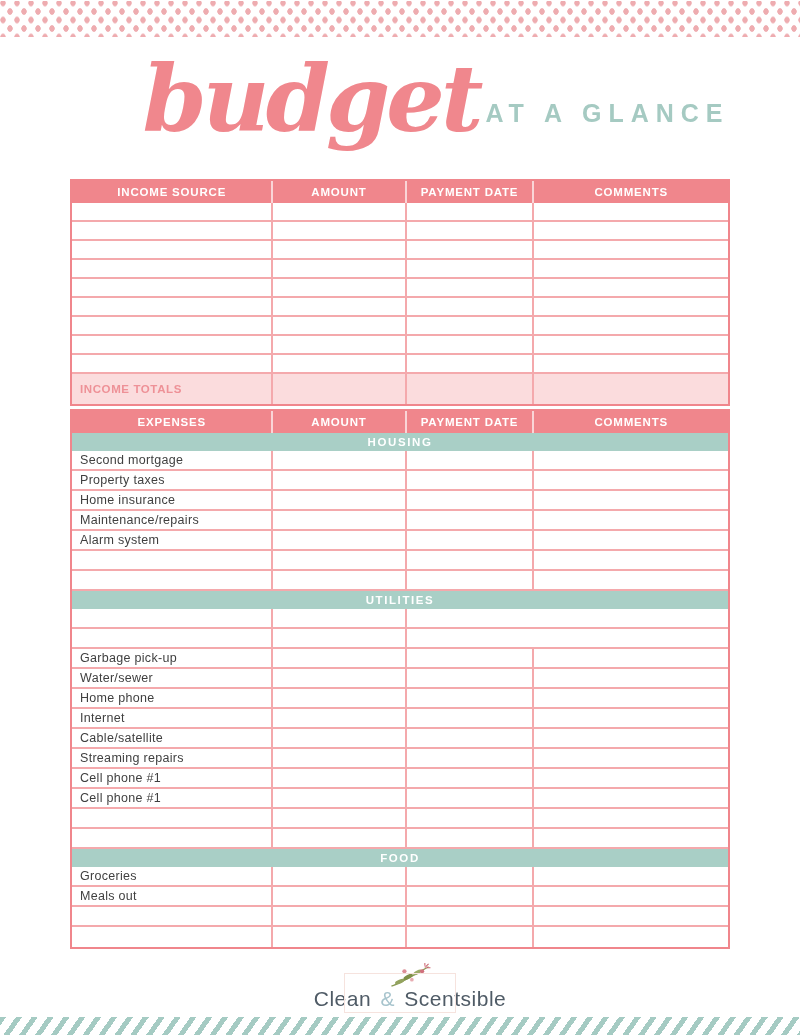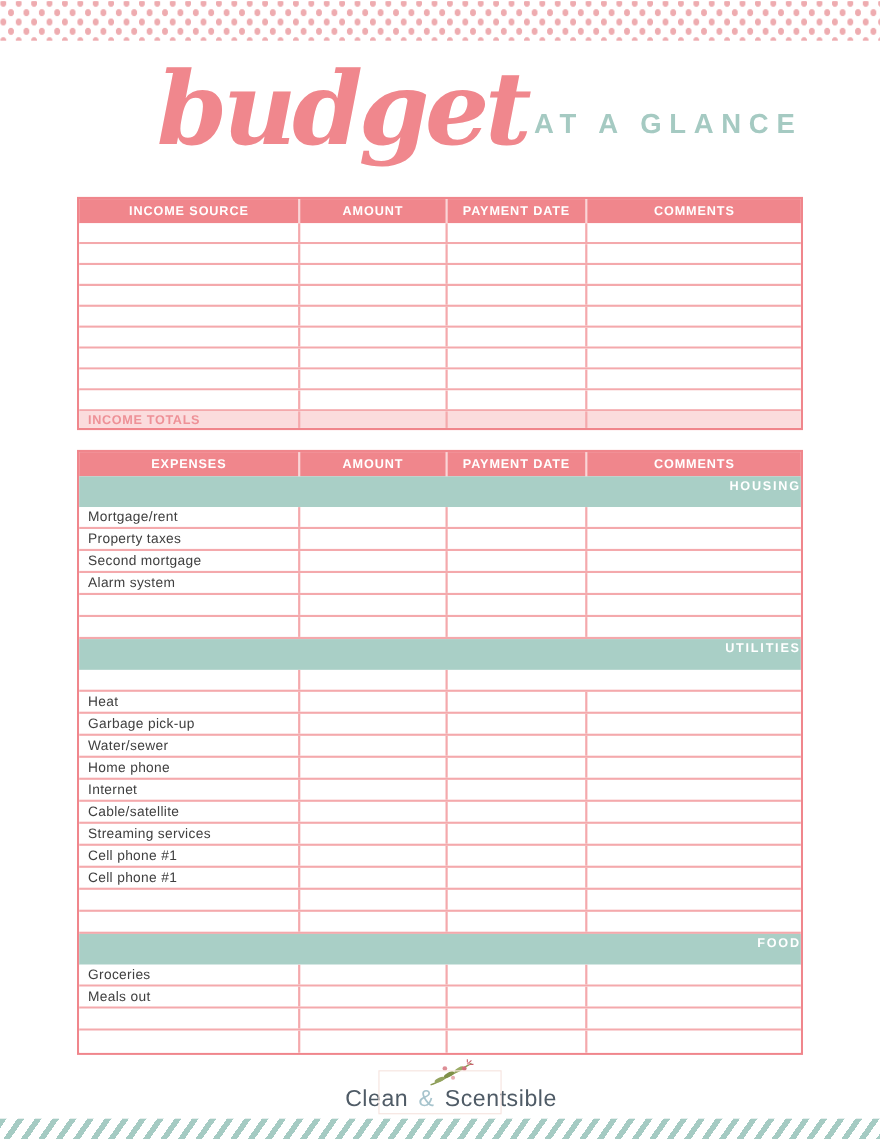--- a/index.html
+++ b/index.html
@@ -72,28 +72,28 @@
   .row.totals .cell + .cell { border-left:2px solid var(--line_pink,#f4a9ac); }
 
   .item-label {
     display:flex; align-items:center;
     padding-left:8px;
     font-size:12.5px; font-weight:300; letter-spacing:0.3px;
     color:var(--label_text,#3f3f3f);
   }
 
   .row.banner {
-    display:block; height:28px;
+    display:block; height:18px;
     background:var(--banner_teal,#a9cfc6);
     color:#ffffff; font-size:11.5px; font-weight:bold; letter-spacing:1.6px;
-    text-align:right; line-height:19px;
+    text-align:center; line-height:19px;
   }
 
   .row.totals {
-    height:15px;
+    height:30px;
     background:var(--totals_bg,#fbdcdd);
   }
   .row.totals .totals-label {
     display:flex; align-items:center; padding-left:8px;
     color:var(--totals_text,#ee9197);
     font-size:11.5px; font-weight:bold; letter-spacing:0.6px;
   }
 
   
   .footer-logo {
@@ -204,33 +204,39 @@
 
   <div class="budget-table expenses-table">
       <div class="row header">
         <div class="cell">EXPENSES</div>
         <div class="cell">AMOUNT</div>
         <div class="cell">PAYMENT DATE</div>
         <div class="cell">COMMENTS</div>
       </div>
       <div class="row banner">HOUSING</div>
       <div class="row data">
-        <div class="cell item-label">Mortgage/rent</div>
+        <div class="cell item-label">Second mortgage</div>
         <div class="cell"></div>
         <div class="cell"></div>
         <div class="cell"></div>
       </div>
       <div class="row data">
         <div class="cell item-label">Property taxes</div>
         <div class="cell"></div>
         <div class="cell"></div>
         <div class="cell"></div>
       </div>
       <div class="row data">
-        <div class="cell item-label">Second mortgage</div>
+        <div class="cell item-label">Home insurance</div>
+        <div class="cell"></div>
+        <div class="cell"></div>
+        <div class="cell"></div>
+      </div>
+      <div class="row data">
+        <div class="cell item-label">Maintenance/repairs</div>
         <div class="cell"></div>
         <div class="cell"></div>
         <div class="cell"></div>
       </div>
       <div class="row data">
         <div class="cell item-label">Alarm system</div>
         <div class="cell"></div>
         <div class="cell"></div>
         <div class="cell"></div>
       </div>
@@ -246,21 +252,20 @@
         <div class="cell"></div>
         <div class="cell"></div>
       </div>
       <div class="row banner">UTILITIES</div>
       <div class="row data">
         <div class="cell"></div>
         <div class="cell"></div>
         <div class="cell"></div>
       </div>
       <div class="row data">
-        <div class="cell item-label">Heat</div>
         <div class="cell"></div>
         <div class="cell"></div>
         <div class="cell"></div>
       </div>
       <div class="row data">
         <div class="cell item-label">Garbage pick-up</div>
         <div class="cell"></div>
         <div class="cell"></div>
         <div class="cell"></div>
       </div>
@@ -282,21 +287,21 @@
         <div class="cell"></div>
         <div class="cell"></div>
       </div>
       <div class="row data">
         <div class="cell item-label">Cable/satellite</div>
         <div class="cell"></div>
         <div class="cell"></div>
         <div class="cell"></div>
       </div>
       <div class="row data">
-        <div class="cell item-label">Streaming services</div>
+        <div class="cell item-label">Streaming repairs</div>
         <div class="cell"></div>
         <div class="cell"></div>
         <div class="cell"></div>
       </div>
       <div class="row data">
         <div class="cell item-label">Cell phone #1</div>
         <div class="cell"></div>
         <div class="cell"></div>
         <div class="cell"></div>
       </div>

